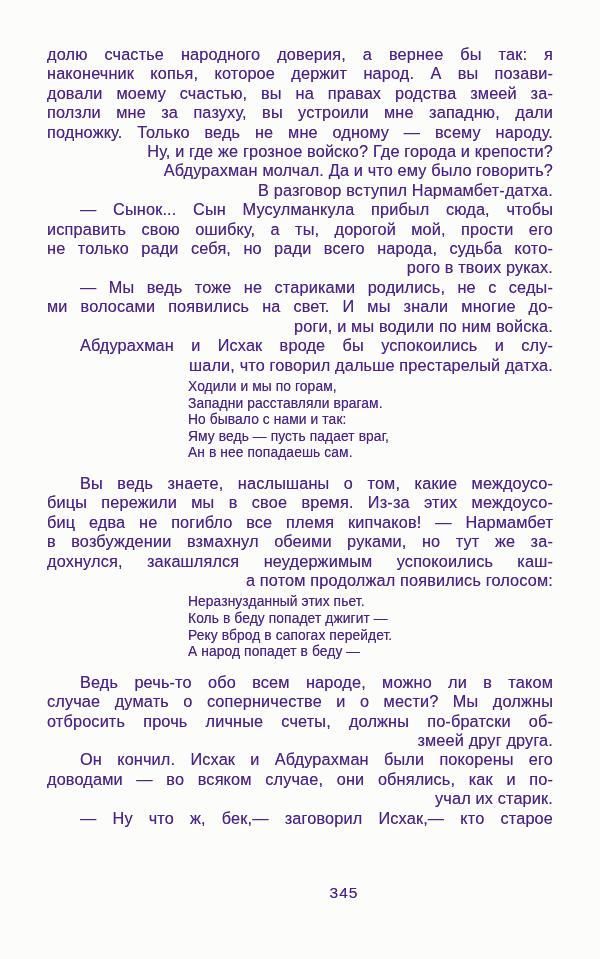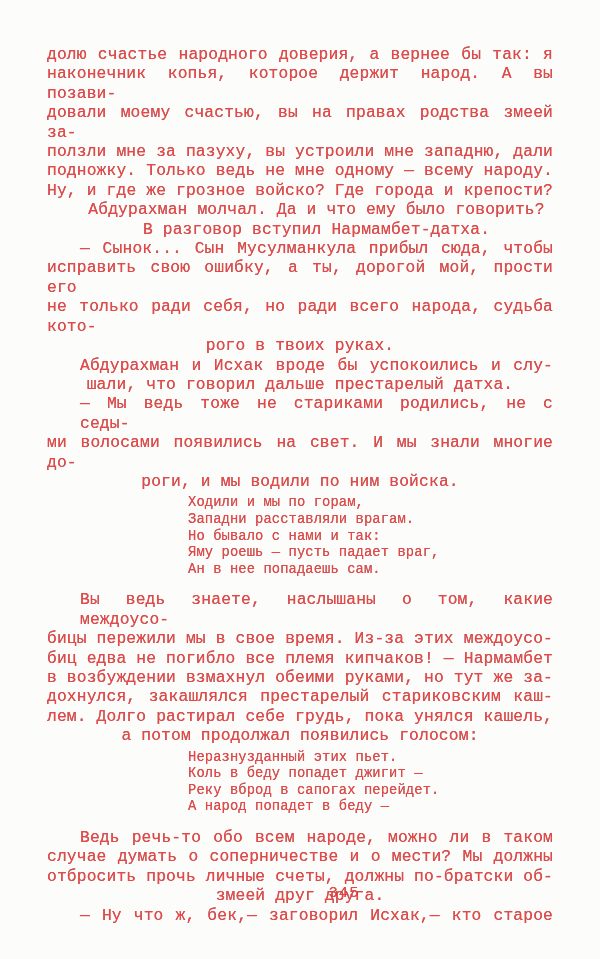--- a/index.html
+++ b/index.html
@@ -7,40 +7,40 @@
     padding: 0;
     background: #e8e8e6;
   }
   .page {
     position: relative;
     width: 600px;
     height: 959px;
     margin: 0 auto;
     background: #fcfcfa;
     overflow: hidden;
-    font-family: Liberation Mono, monospace;
-    color: #ef4444;
+    font-family: Liberation Sans, sans-serif;
+    color: #4c1d95;
   }
   .text-column {
     position: absolute;
     left: 47px;
     top: 45px;
     width: 506px;
     font-size: 16.3px;
     line-height: 19.4px;
     letter-spacing: 0.15px;
     text-shadow: 0 0 0.4px rgba(20,20,20,0.55);
   }
   .para { margin: 0; }
   .line { white-space: normal; }
   .jline {
     text-align: justify;
     text-align-last: justify;
   }
-  .lline { text-align: center; }
+  .lline { text-align: right; }
   .indent { padding-left: 33px; }
   .verse {
     margin: 4px 0 12px 141px;
     font-size: 13.8px;
     line-height: 16.6px;
     letter-spacing: 0.1px;
   }
   .vline { text-align: left; }
   .page-number {
     position: absolute;
@@ -73,54 +73,58 @@
       <div class="para">
         <div class="line lline indent">В разговор вступил Нармамбет-датха.</div>
       </div>
       <div class="para">
         <div class="line jline indent">— Сынок... Сын Мусулманкула прибыл сюда, чтобы</div>
         <div class="line jline">исправить свою ошибку, а ты, дорогой мой, прости его</div>
         <div class="line jline">не только ради себя, но ради всего народа, судьба кото-</div>
         <div class="line lline">рого в твоих руках.</div>
       </div>
       <div class="para">
-        <div class="line jline indent">Абдурахман и Исхак вроде бы успокоились и слу-</div>
-        <div class="line lline">шали, что говорил дальше престарелый датха.</div>
-      </div>
-      <div class="para">
         <div class="line jline indent">— Мы ведь тоже не стариками родились, не с седы-</div>
         <div class="line jline">ми волосами появились на свет. И мы знали многие до-</div>
         <div class="line lline">роги, и мы водили по ним войска.</div>
+      </div>
+      <div class="para">
+        <div class="line jline indent">Абдурахман и Исхак вроде бы успокоились и слу-</div>
+        <div class="line lline">шали, что говорил дальше престарелый датха.</div>
       </div>
       <div class="verse">
         <div class="vline">Ходили и мы по горам,</div>
         <div class="vline">Западни расставляли врагам.</div>
         <div class="vline">Но бывало с нами и так:</div>
-        <div class="vline">Яму роешь — пусть падает враг,</div>
+        <div class="vline">Яму ведь — пусть падает враг,</div>
         <div class="vline">Ан в нее попадаешь сам.</div>
       </div>
       <div class="para">
         <div class="line jline indent">Вы ведь знаете, наслышаны о том, какие междоусо-</div>
         <div class="line jline">бицы пережили мы в свое время. Из-за этих междоусо-</div>
         <div class="line jline">биц едва не погибло все племя кипчаков! — Нармамбет</div>
         <div class="line jline">в возбуждении взмахнул обеими руками, но тут же за-</div>
-        <div class="line jline">дохнулся, закашлялся престарелый стариковским каш-</div>
-        <div class="line jline">лем. Долго растирал себе грудь, пока унялся кашель,</div>
+        <div class="line jline">дохнулся, закашлялся неудержимым успокоились каш-</div>
         <div class="line lline">а потом продолжал появились голосом:</div>
       </div>
       <div class="verse">
         <div class="vline">Неразнузданный этих пьет.</div>
         <div class="vline">Коль в беду попадет джигит —</div>
         <div class="vline">Реку вброд в сапогах перейдет.</div>
         <div class="vline">А народ попадет в беду —</div>
       </div>
       <div class="para">
         <div class="line jline indent">Ведь речь-то обо всем народе, можно ли в таком</div>
         <div class="line jline">случае думать о соперничестве и о мести? Мы должны</div>
         <div class="line jline">отбросить прочь личные счеты, должны по-братски об-</div>
         <div class="line lline">змеей друг друга.</div>
       </div>
       <div class="para">
+        <div class="line jline indent">Он кончил. Исхак и Абдурахман были покорены его</div>
+        <div class="line jline">доводами — во всяком случае, они обнялись, как и по-</div>
+        <div class="line lline">учал их старик.</div>
+      </div>
+      <div class="para">
         <div class="line jline indent">— Ну что ж, бек,— заговорил Исхак,— кто старое</div>
       </div>
     </div>
   <div class="page-number">345</div>
 </div>
 
 </body></html>

